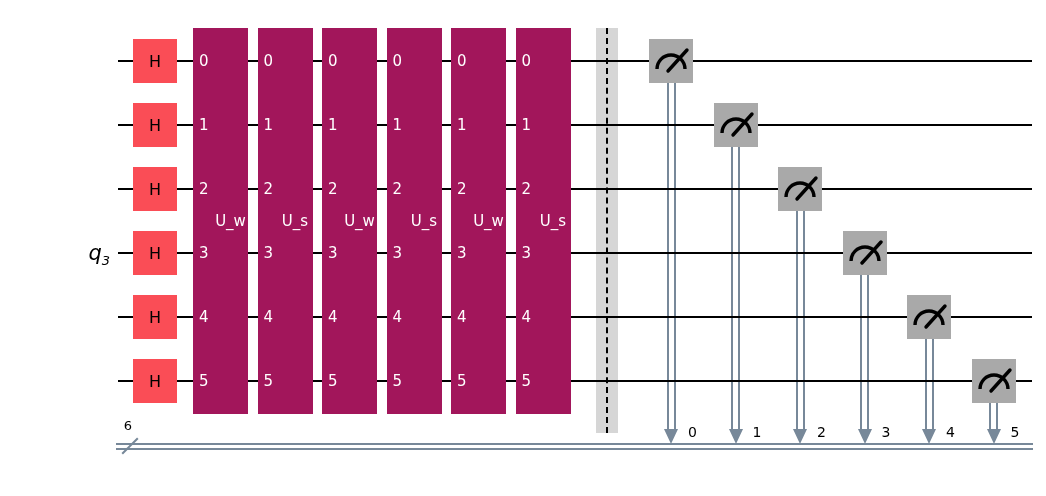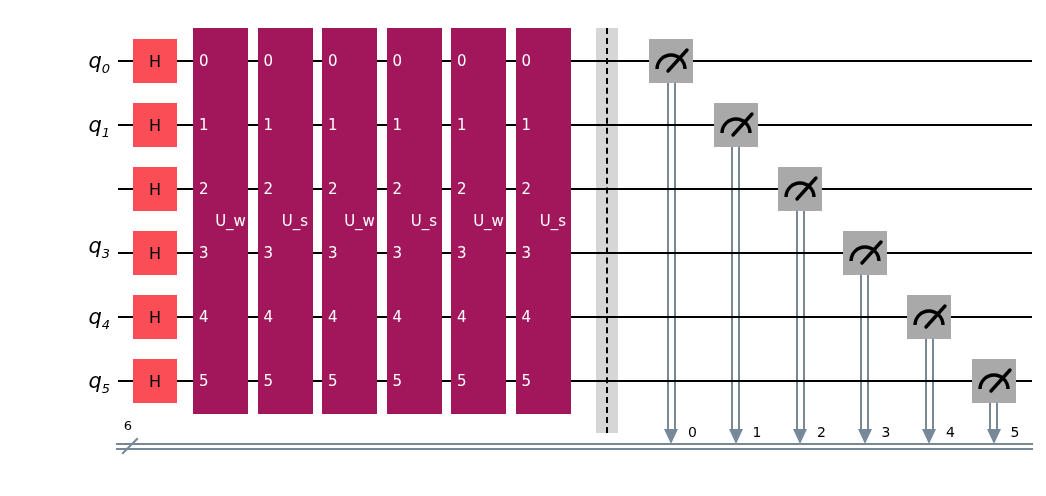--- a/index.html
+++ b/index.html
@@ -48,35 +48,31 @@
 <div id="canvas">
 
   <div class="barrier-band" style="background: rgb(214, 214, 214);"></div>
   <div class="barrier-dash"></div>
   <div class="cl-line" style="top:443px"></div>
   <div class="cl-line" style="top:448px"></div>
   <div class="creg-size">6</div>
   <div class="creg-slash"></div>
 
 <div class="qwire" style="top: 60px; background: rgb(0, 0, 0);"></div>
-    <div class="qubit-label" style="top: 47px;"><span>q</span><sub>0</sub></div>
     <div class="hgate" style="left: 133px; top: 39px; background: rgb(250, 77, 86);">H</div>
     <div class="qwire" style="top: 124px; background: rgb(0, 0, 0);"></div>
-    <div class="qubit-label" style="top: 111px;"><span>q</span><sub>1</sub></div>
     <div class="hgate" style="left: 133px; top: 103px; background: rgb(250, 77, 86);">H</div>
     <div class="qwire" style="top: 188px; background: rgb(0, 0, 0);"></div>
     <div class="hgate" style="left: 133px; top: 167px; background: rgb(250, 77, 86);">H</div>
     <div class="qwire" style="top: 252px; background: rgb(0, 0, 0);"></div>
-    <div class="qubit-label" style="top: 232px;"><span>q</span><sub>3</sub></div>
+    <div class="qubit-label" style="top: 239px;"><span>q</span><sub>3</sub></div>
     <div class="hgate" style="left: 133px; top: 231px; background: rgb(250, 77, 86);">H</div>
     <div class="qwire" style="top: 316px; background: rgb(0, 0, 0);"></div>
-    <div class="qubit-label" style="top: 303px;"><span>q</span><sub>4</sub></div>
     <div class="hgate" style="left: 133px; top: 295px; background: rgb(250, 77, 86);">H</div>
     <div class="qwire" style="top: 380px; background: rgb(0, 0, 0);"></div>
-    <div class="qubit-label" style="top: 367px;"><span>q</span><sub>5</sub></div>
     <div class="hgate" style="left: 133px; top: 359px; background: rgb(250, 77, 86);">H</div>
     <div class="ugate" style="left: 193px; top: 28px; height: 386px; background: rgb(162, 22, 91);">
       <div class="idx" style="top: 23px;">0</div>
       <div class="idx" style="top: 87px;">1</div>
       <div class="idx" style="top: 151px;">2</div>
       <div class="idx" style="top: 215px;">3</div>
       <div class="idx" style="top: 279px;">4</div>
       <div class="idx" style="top: 343px;">5</div>
       <div class="glabel" style="top: 183px;">U_w</div>
     </div>

